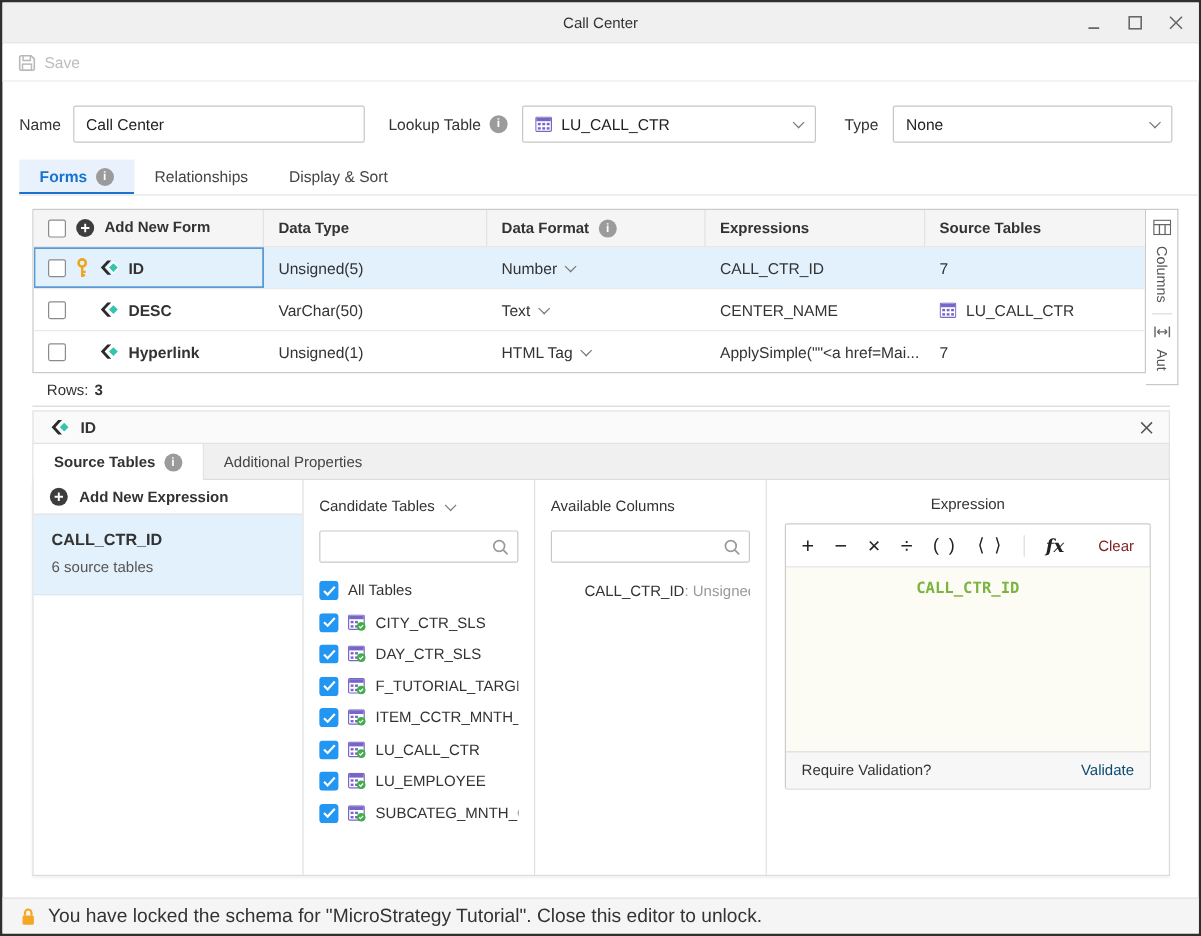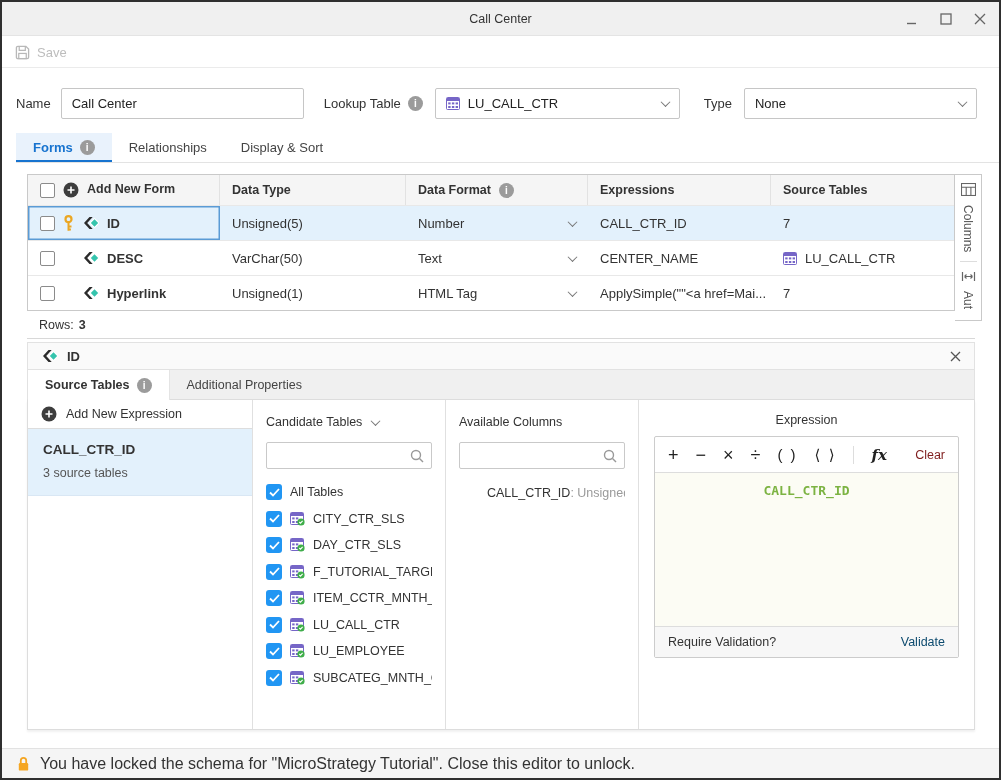--- a/index.html
+++ b/index.html
@@ -38,21 +38,21 @@
   .ftable { position:absolute; left:25px; top:172px; width:928px; border:1px solid #c9c9c9; background:#fff; font-size:13px; color:#333; }
   .trow { display:grid; grid-template-columns:192px 186px 182px 183px 185px; }
   .thead { background:#f5f5f5; height:30px; font-weight:700; font-size:12.5px; }
   .thead .cell { border-right:1px solid #e2e2e2; }
   .thead .cell:last-child { border-right:none; }
   .cell { display:flex; align-items:center; gap:8px; padding:0 12px; overflow:hidden; white-space:nowrap; }
   .brow { height:35px; border-top:1px solid #e8e8e8; }
   .row-selected { background:#e3f1fc; }
   .row-selected .cell:first-child { box-shadow:inset 0 0 0 1.5px #5b9bd5; }
   .fname { font-weight:700; }
-  .format-cell { justify-content:space-between; }
+  .format-cell { }
   .cb { width:15px; height:15px; border:1.5px solid #8b8b8b; border-radius:2px; background:#fff; flex:none; }
 
   
   .rows-bar { position:absolute; left:25px; top:309px; width:948px; height:28px; border-bottom:1px solid #d8d8d8; display:flex; align-items:center; gap:5px; padding:0 12px; font-size:12.5px; color:#333; }
   .rows-count { font-weight:700; }
 
   
   .strip { position:absolute; left:953px; top:172px; width:27px; height:147px; background:#fff; border:1px solid #c9c9c9; border-left:none; display:flex; flex-direction:column; align-items:center; padding-top:8px; gap:9px; overflow:hidden; }
   .vtext { writing-mode:vertical-lr; font-size:12px; color:#555; flex:none; }
   .strip-div { width:17px; border-top:1px solid #ddd; }
@@ -65,21 +65,21 @@
   .dtab.active { background:#fff; font-weight:700; color:#333; border-right:1px solid #e4e4e4; margin-bottom:-1px; }
 
   .detail-content { position:absolute; left:25px; top:398px; width:948px; height:330px; display:flex; background:#fff; border:1px solid #ddd; border-top:none; box-shadow:0 2px 2px rgba(0,0,0,0.06); }
   .panel { height:100%; overflow:hidden; }
   .panel + .panel { border-left:1px solid #e0e0e0; }
   .p1 { width:224px; flex:none; }
   .p2 { width:193px; flex:none; }
   .p3 { width:193px; flex:none; }
   .p4 { flex:1;text-align:center; }
 
-  .p1-header { height:29px; border-bottom:1px solid #ddd; display:flex; align-items:center; gap:9px; padding:0 13px; font-size:12.5px; font-weight:400; color:#333; }
+  .p1-header { height:29px; border-bottom:1px solid #ddd; display:flex; align-items:center; gap:9px; padding:0 13px; font-size:12.5px; font-weight:700; color:#333; }
   .p1-item { background:#e3f1fc; border-bottom:1px solid #d9e7f4; padding:13px 15px 15px; }
   .p1-item-name { font-size:13.5px; font-weight:700; color:#333; }
   .p1-item-sub { font-size:12.5px; color:#555; margin-top:9px; }
 
   .pad-panel { padding:10px 13px; }
   .panel-label { display:flex; align-items:center; gap:6px; font-size:12.5px; color:#333; margin:5px 0 13px; }
   .search { height:27px; border:1px solid #c9c9c9; border-radius:2px; display:flex; align-items:center; background:#fff; }
   .search input { flex:1; min-width:0; border:none; outline:none; height:100%; padding:0 8px; font-size:12.5px; background:transparent; }
   .search .mag { margin:0 7px; flex:none; display:flex; }
 
@@ -372,21 +372,21 @@
         <span style="display:flex;">
             <svg width="16" height="16">
               <circle cx="8" cy="8" r="7.5" fill="#3d3d3d"></circle>
               <path d="M8 4.5v7M4.5 8h7" stroke="#fff" stroke-width="1.6"></path>
             </svg>
           </span>
         <span>Add New Expression</span>
       </div>
       <div class="p1-item">
         <div class="p1-item-name">CALL_CTR_ID</div>
-        <div class="p1-item-sub">3 source tables</div>
+        <div class="p1-item-sub">6 source tables</div>
       </div>
     </div>
 
     <div class="panel p2 pad-panel">
       <div class="panel-label">
         <span>Candidate Tables</span>
         <span class="chev inline"></span>
       </div>
       <div class="search">
         <input type="text" style="">

